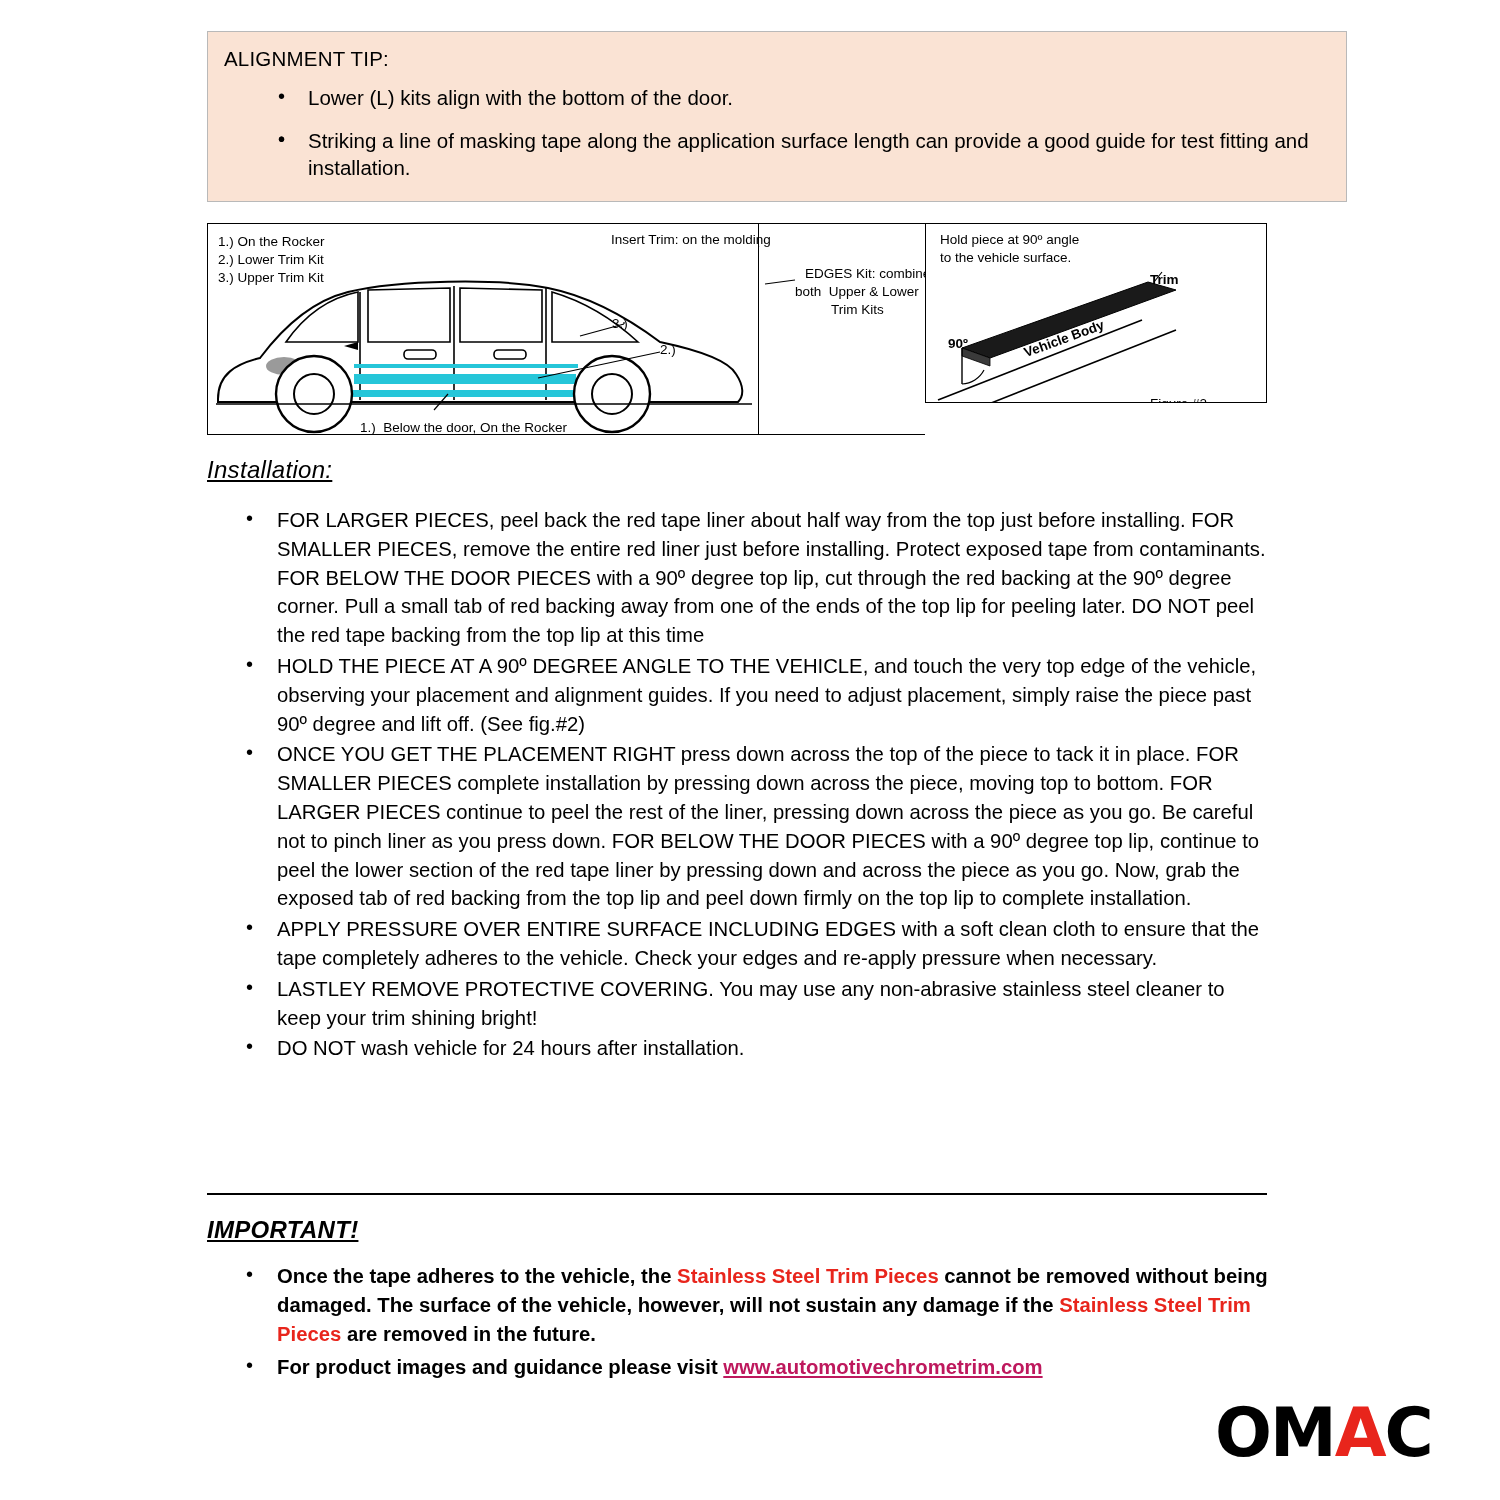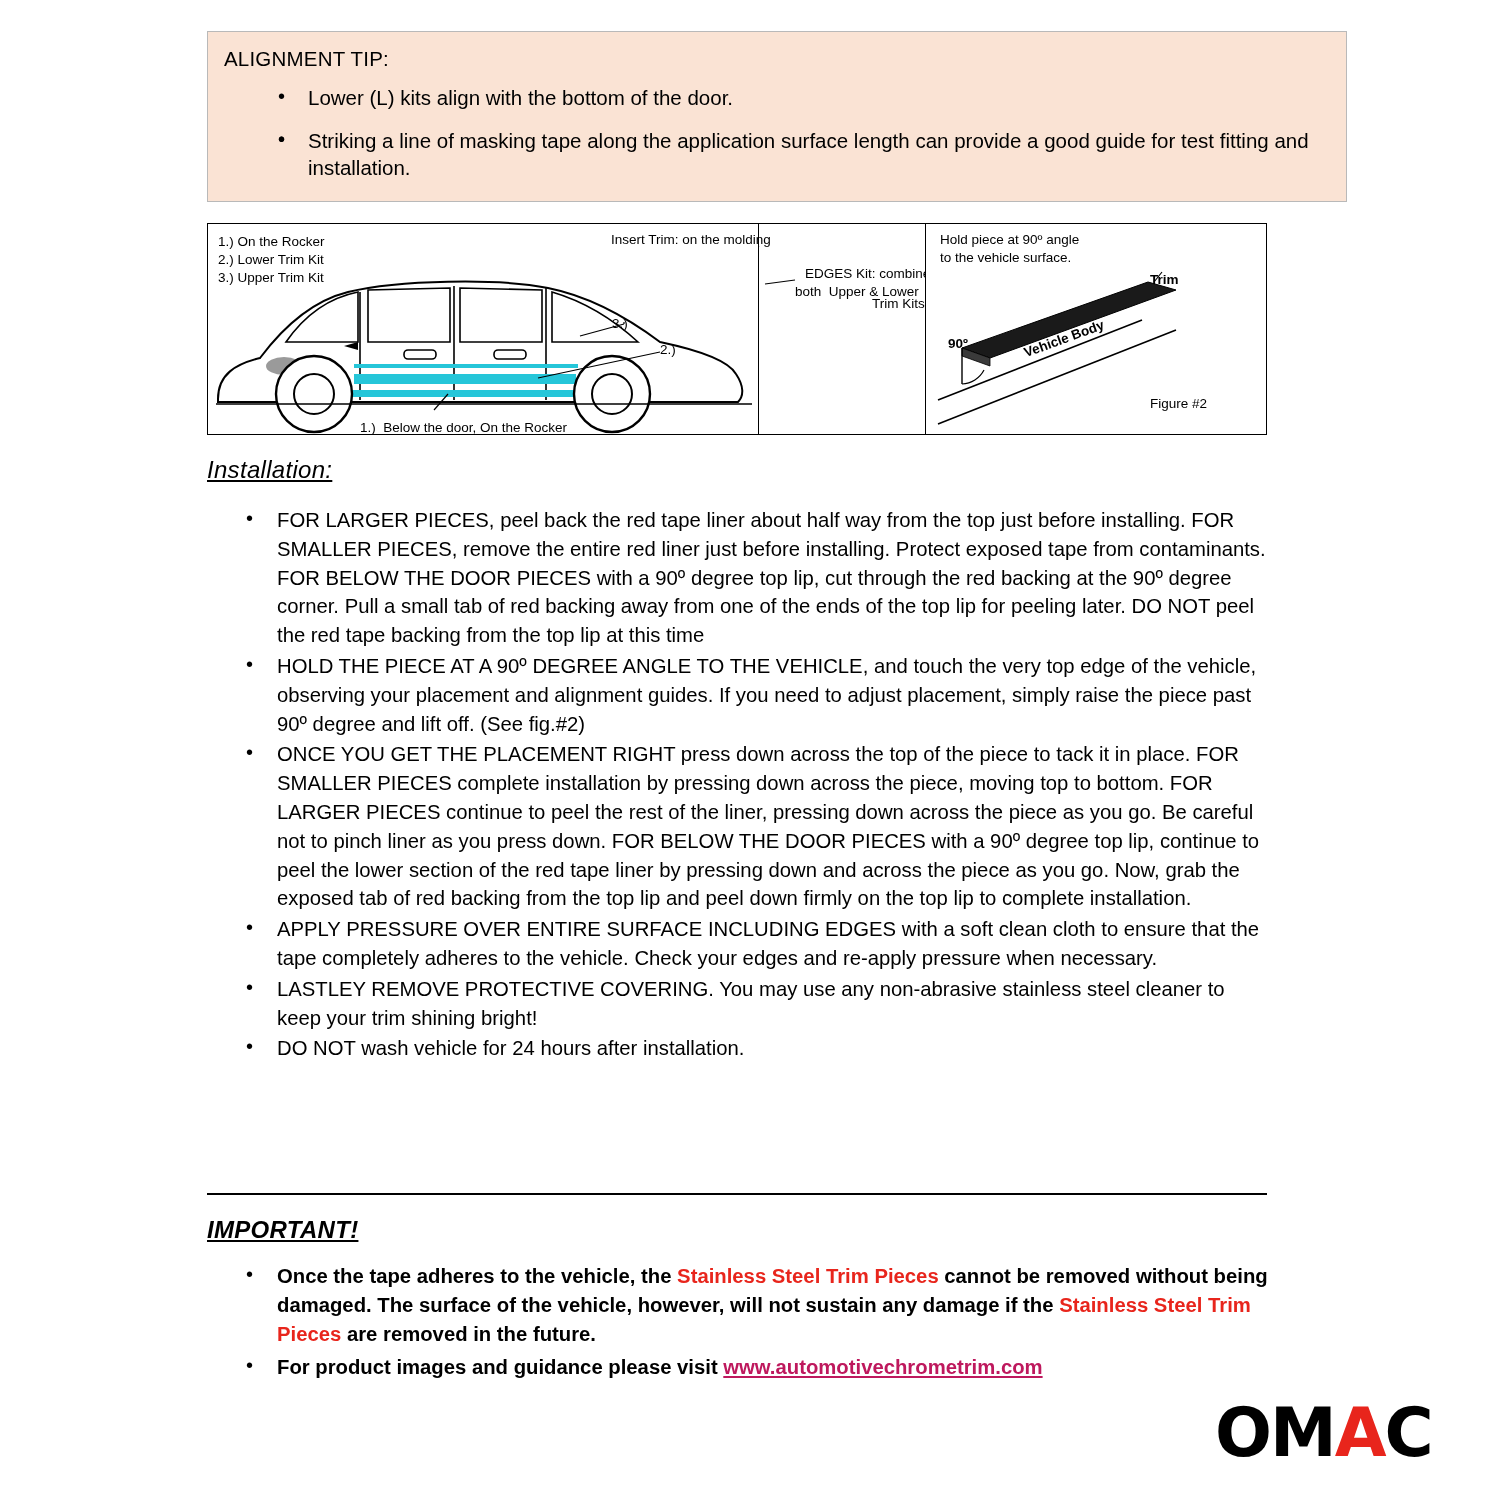--- a/index.html
+++ b/index.html
@@ -83,21 +83,21 @@
     height: 212px;
     border-top: 1.5px solid #000;
     border-bottom: 1.5px solid #000;
     box-sizing: border-box;
     background: #fff;
   }
   .fig-right {
     position: absolute;
     left: 718px; top: 0;
     width: 342px;
-    height: 212px;
+    height: 180px;
     border: 1.5px solid #000;
     box-sizing: border-box;
     background: #fff;
     overflow: hidden;
   }
   .fig-txt {
     position: absolute;
     font-size: 13.5px;
     line-height: 16px;
     white-space: pre;
@@ -262,21 +262,21 @@
 
       <div class="fig-txt" style="left:404px; top:92px;">3.)</div>
       <div class="fig-txt" style="left:452px; top:118px;">2.)</div>
       <div class="fig-txt" style="left:152px; top:196px;">1.)  Below the door, On the Rocker</div>
     </div>
 
     <div class="fig-mid">
       <div class="fig-txt" style="left:-148px; top:8px;">Insert Trim: on the molding</div>
       <div class="fig-txt" style="left:46px; top:42px;">EDGES Kit: combines</div>
       <div class="fig-txt" style="left:36px; top:60px;">both  Upper &amp; Lower</div>
-      <div class="fig-txt" style="left:72px; top:72px;margin-left:41px;">Trim Kits</div>
+      <div class="fig-txt" style="left:72px; top:78px;">Trim Kits</div>
       <svg width="166" height="212" viewBox="0 0 166 212" style="position:absolute;left:0;top:0;">
         <line x1="0" y1="22" x2="-30" y2="40" stroke="#000" stroke-width="1.2"></line>
         <line x1="36" y1="56" x2="6" y2="60" stroke="#000" stroke-width="1.2"></line>
       </svg>
     </div>
 
     <div class="fig-right">
       <div class="fig-txt" style="left:14px; top:8px;">Hold piece at 90º angle</div>
       <div class="fig-txt" style="left:14px; top:26px;">to the vehicle surface.</div>
 

